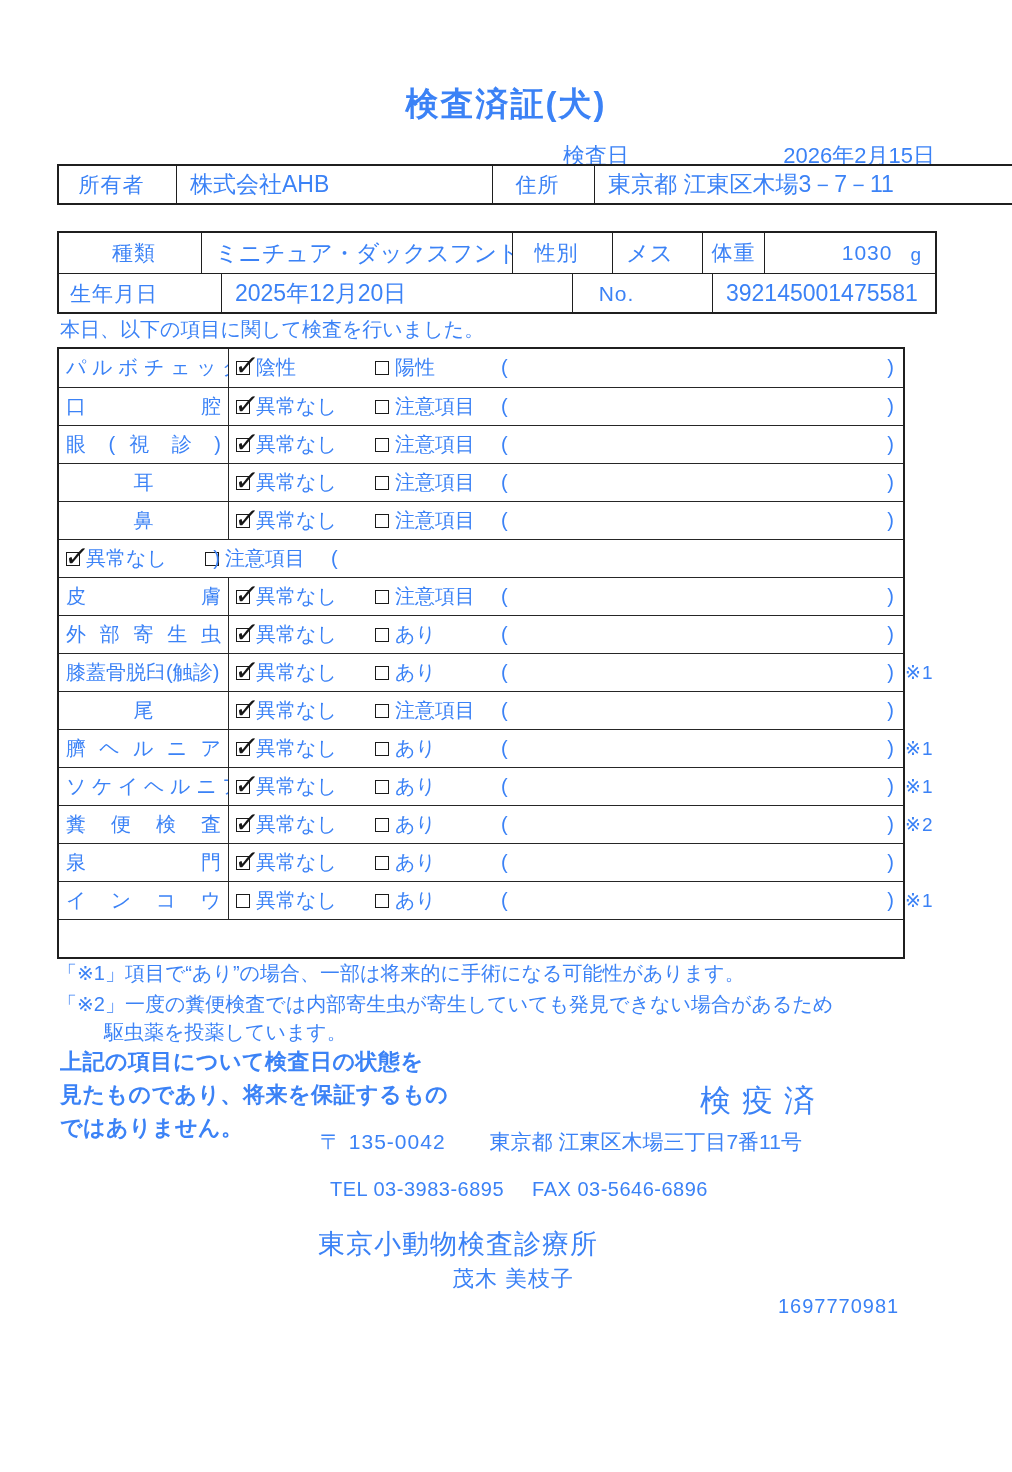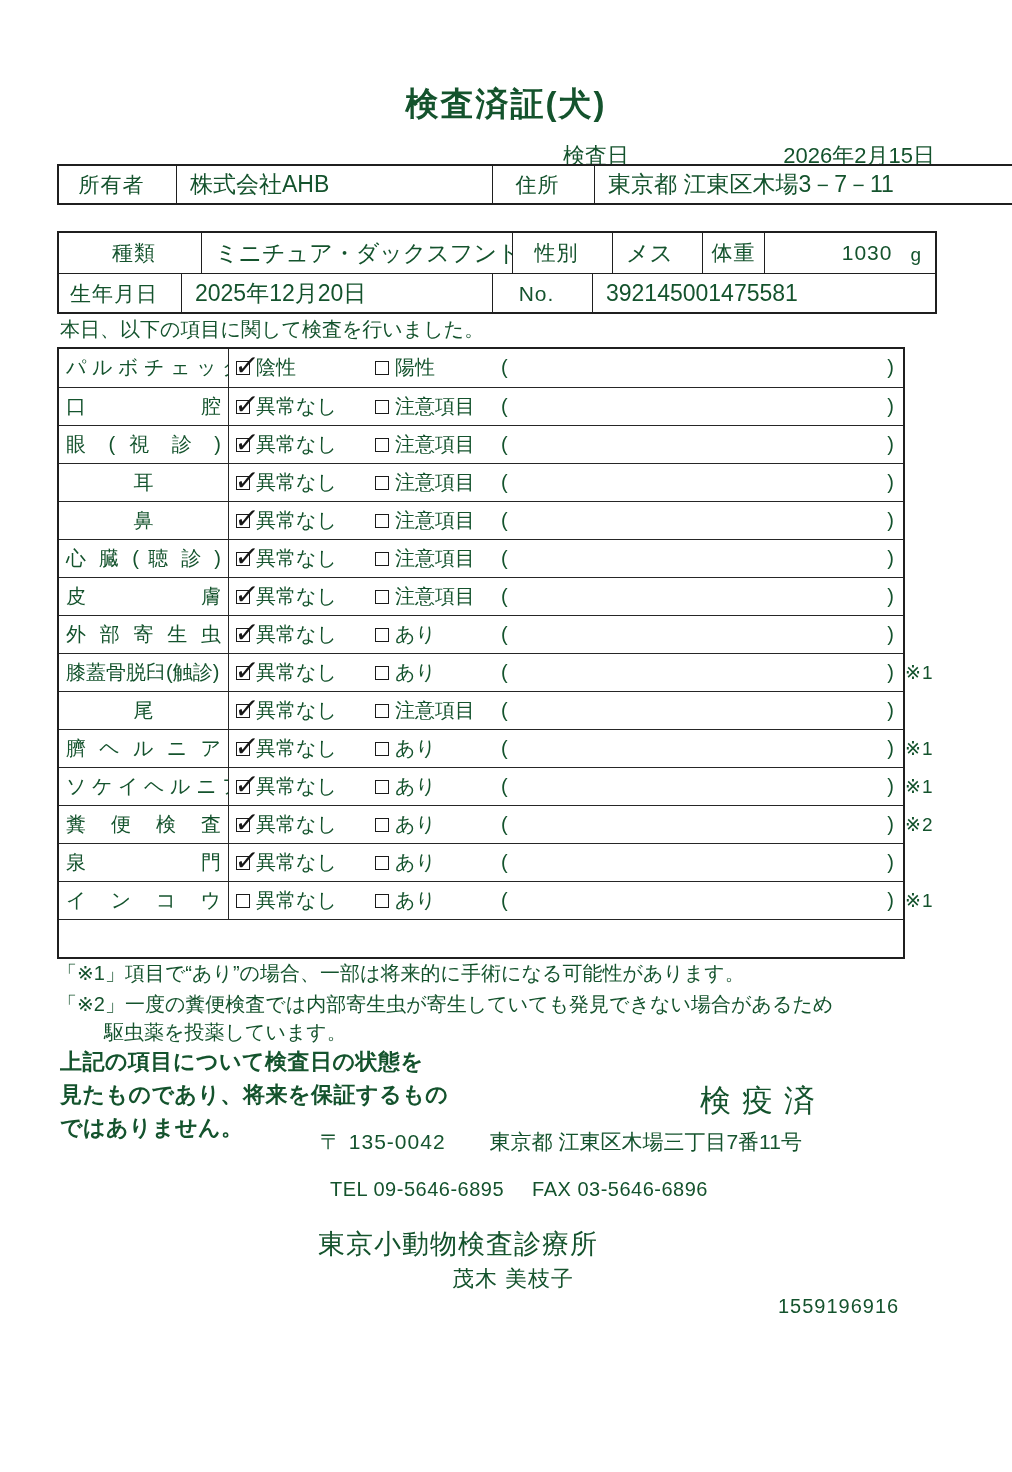--- a/index.html
+++ b/index.html
@@ -3,40 +3,40 @@
 <meta charset="utf-8">
 <style>
   * { margin:0; padding:0; box-sizing:border-box; }
   html,body { background:#e8e8e8; }
   .page {
     position:relative;
     width:1012px; height:1472px;
     margin:0 auto;
     background:#ffffff;
     font-family:"Liberation Sans","DejaVu Sans",sans-serif;
-    color:#14532d;
+    color:#3b82f6;
     overflow:hidden;
   }
 
   
   .title {
     position:absolute; top:82px; left:0; width:100%;
     text-align:center; font-size:33px; font-weight:700; letter-spacing:2px;
   }
   .insp-date-row { position:absolute; left:563px; top:141px; width:372px;
     display:flex; justify-content:space-between; font-size:22px; }
 
   
   .box { position:absolute; border:2px solid #1f1f1f; background:#fff; }
   .owner-tbl { left:57px; top:164px; width:980px; height:41px;
     display:grid; grid-template-columns:105px 328px 90px 1fr; }
   .pet-tbl { left:57px; top:231px; width:880px; height:83px; }
   .pet-row { display:grid; height:40px; }
   .pet-row1 { grid-template-columns:110px 323px 88px 102px 62px 1fr;padding-left:20px; }
-  .pet-row2 { grid-template-columns:110px 323px 88px 1fr; border-top:1.4px solid #1f1f1f; }
+  .pet-row2 { grid-template-columns:110px 323px 88px 1fr; border-top:1.4px solid #1f1f1f;gap:40px; }
   .cell { border-left:1.4px solid #1f1f1f; display:flex; align-items:center;
     font-size:21px; white-space:nowrap; overflow:hidden; }
   .cell.first { border-left:none; }
   .cell.hdr { justify-content:center; letter-spacing:1px; }
   .cell.val { padding-left:13px; font-size:23px;margin-left:12px; }
   .cell.weight { justify-content:flex-end; padding-right:14px; }
   .cell.weight .w-val { margin-right:18px; }
   .cell.weight .w-unit { font-size:19px; position:relative; top:2px; }
   .cell .num { letter-spacing:1px; }
 
@@ -183,21 +183,20 @@
       <div class="cl-content">
         <span class="opt opt1"><span class="cb checked"></span><span>異常なし</span></span>
         <span class="opt opt2"><span class="cb"></span><span>注意項目</span></span>
         <span class="po">(</span>
         <span class="pc">)</span>
         <span class="rownote"></span>
       </div>
     </div>
 
     <div class="cl-row">
-      <div class="cl-label lbl-justify">心 臓 ( 聴 診 )</div>
       <div class="cl-content">
         <span class="opt opt1"><span class="cb checked"></span><span>異常なし</span></span>
         <span class="opt opt2"><span class="cb"></span><span>注意項目</span></span>
         <span class="po">(</span>
         <span class="pc">)</span>
         <span class="rownote"></span>
       </div>
     </div>
 
     <div class="cl-row">
@@ -316,21 +315,21 @@
   </div>
 
   <div class="stamp">検疫済</div>
 
   <div class="postal">
     <span class="zip">〒 135-0042</span>
     <span>東京都 江東区木場三丁目7番11号</span>
   </div>
 
   <div class="telfax">
-    <span class="tel">TEL 09-5646-6895</span>
+    <span class="tel">TEL 03-3983-6895</span>
     <span>FAX 03-5646-6896</span>
   </div>
 
   <div class="clinic">東京小動物検査診療所</div>
   <div class="person">茂木 美枝子</div>
-  <div class="code">1559196916</div>
+  <div class="code">1697770981</div>
 
 </div>
 
 </body></html>

